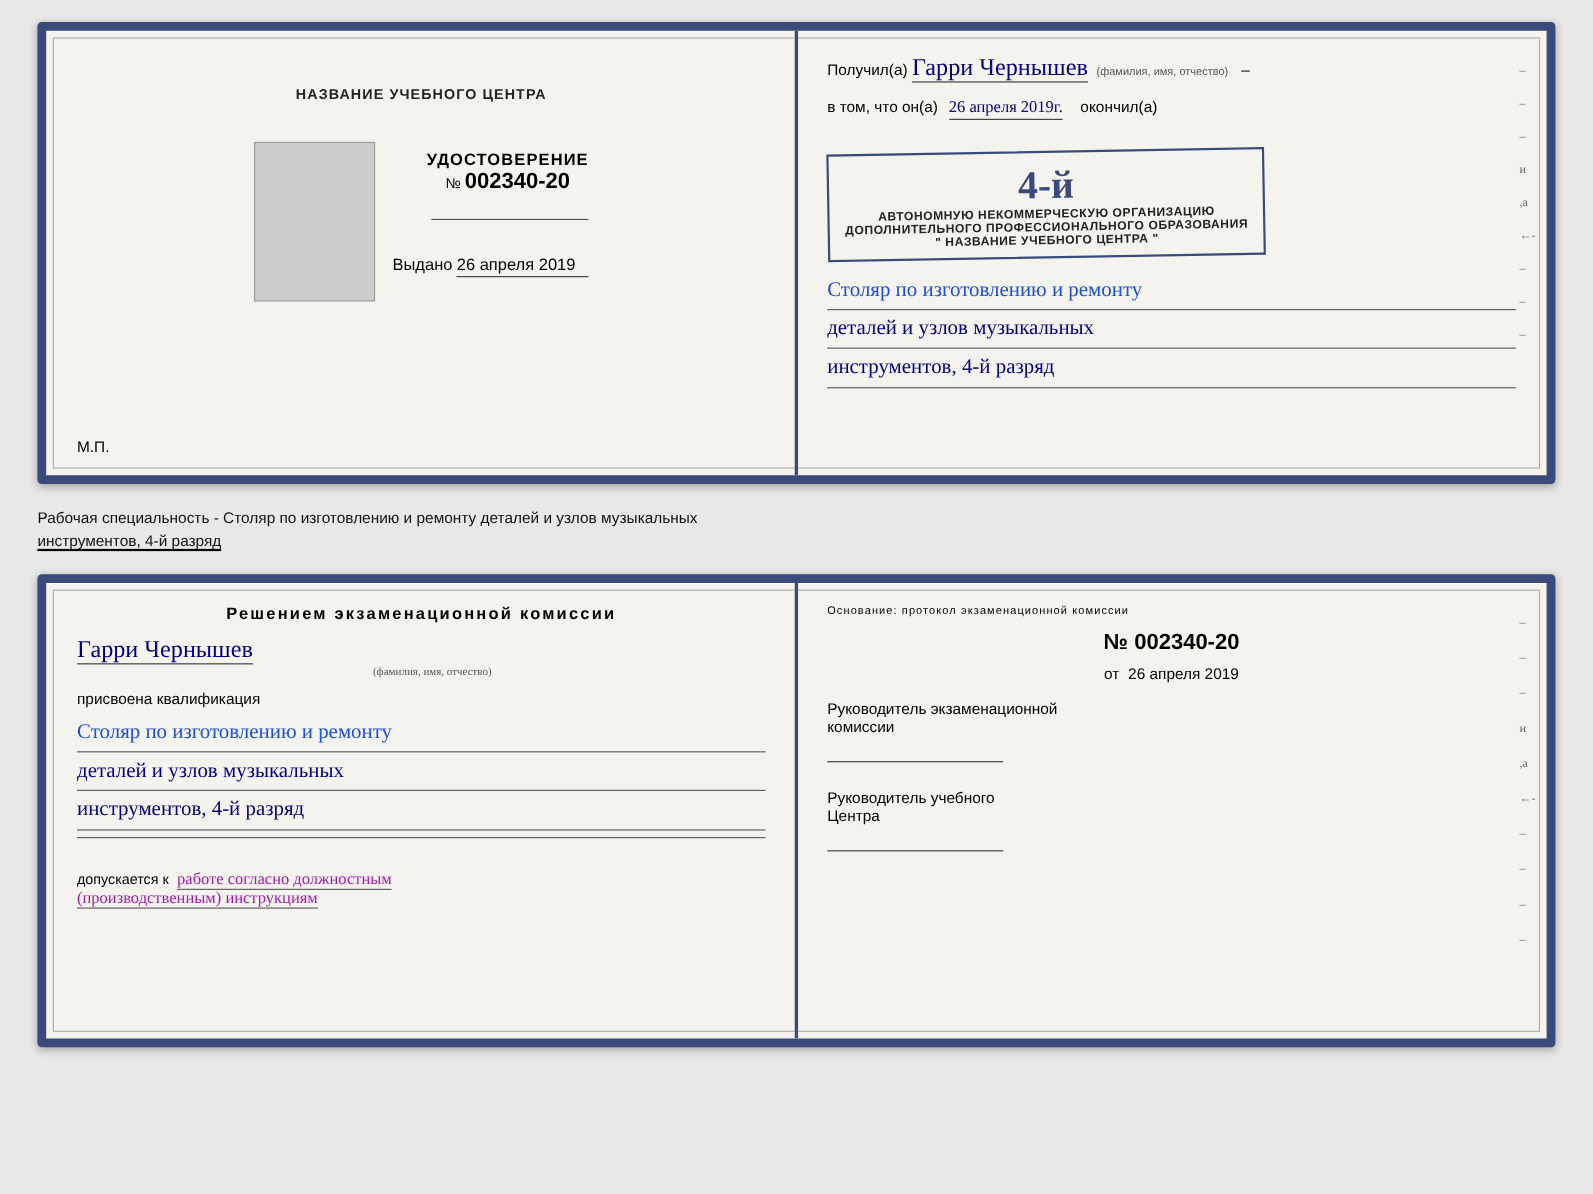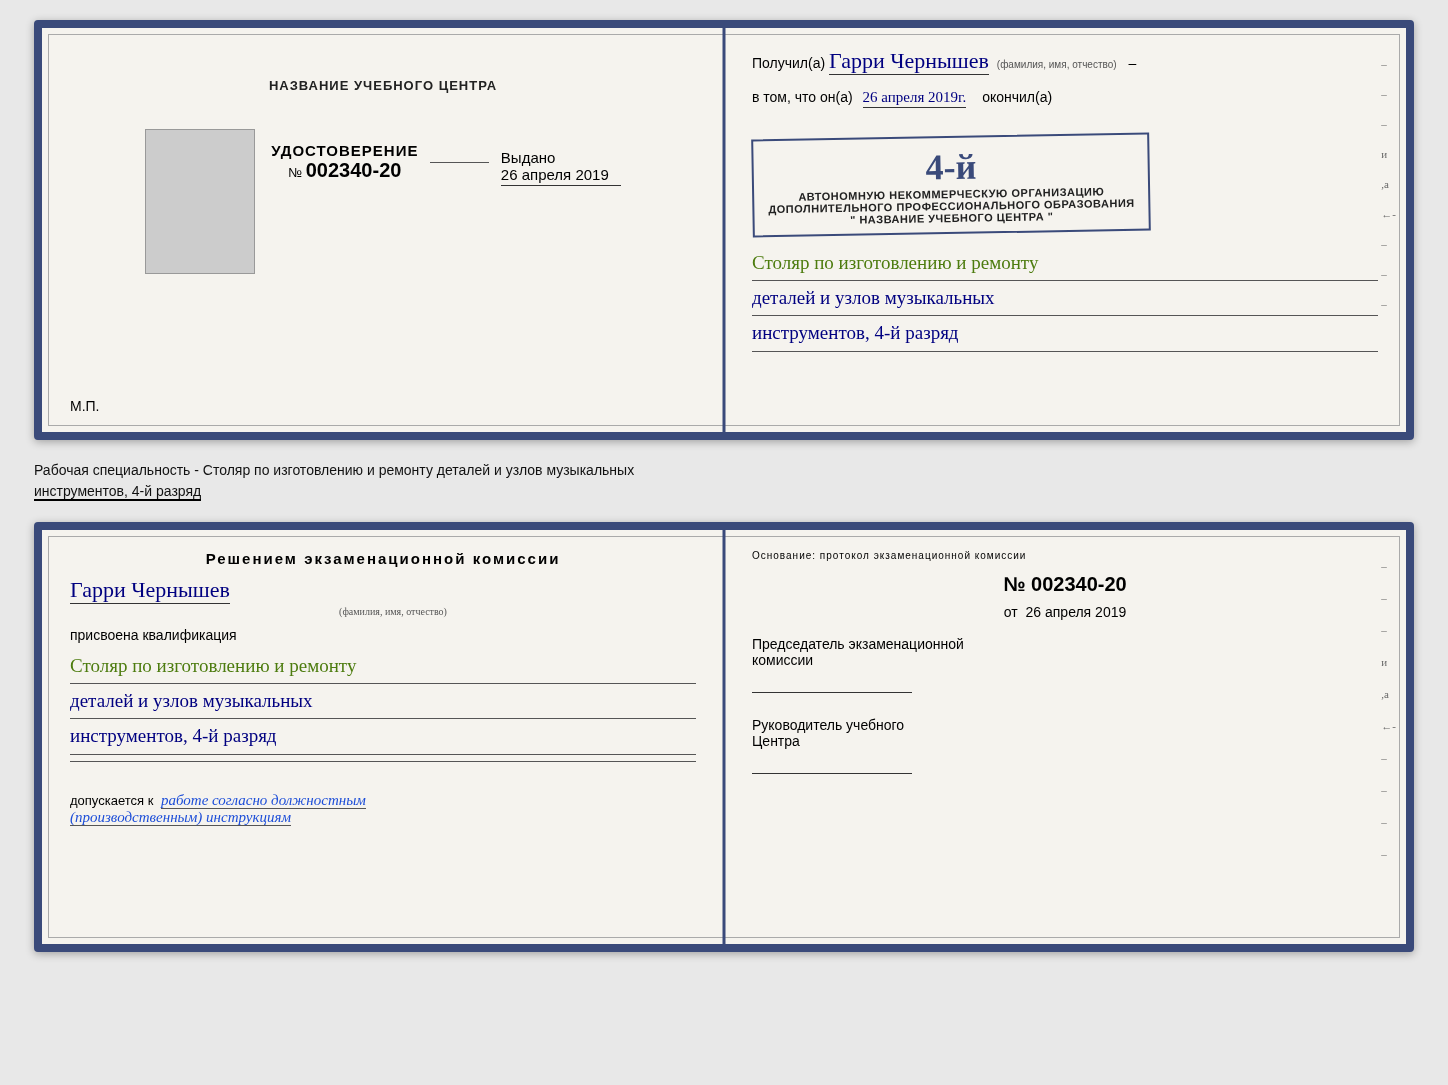--- a/index.html
+++ b/index.html
@@ -193,21 +193,21 @@
 
     .profession-label {
       font-size: 13px;
       font-family: Arial, sans-serif;
       margin-top: 12px;
     }
 
     .profession-handwritten {
       font-family: 'Segoe Script', 'Comic Sans MS', cursive;
       font-size: 19px;
-      color: #4d7c0f;
+      color: #1d4ed8;
       line-height: 1.8;
       border-bottom: 1px solid #555;
       display: block;
       margin-top: 4px;
     }
 
     .profession-line2, .profession-line3 {
       font-family: 'Segoe Script', 'Comic Sans MS', cursive;
       font-size: 19px;
       color: #000080;
@@ -303,36 +303,35 @@
     }
 
     .допуск-line {
       font-size: 13px;
       font-family: Arial, sans-serif;
       margin-top: 30px;
     }
 
     .italic-handwritten {
       font-family: 'Segoe Script', 'Comic Sans MS', cursive;
-      font-style: italic;
       font-size: 15px;
-      color: #1d4ed8;
+      color: #a21caf;
       border-bottom: 1px solid #555;
     }
   </style>
 </head>
 <body>
 
 <div class="document-section top-cert">
 
   <div class="doc-left">
     <div class="center-title">НАЗВАНИЕ УЧЕБНОГО ЦЕНТРА</div>
     <div style="display:flex; gap:16px; align-items:flex-start; margin-top:10px;">
       <div class="photo-placeholder"></div>
-      <div style="display:flex;flex-direction:row;align-items:center;gap:12px;flex:1;margin-top:10px;">
+      <div style="display:flex;flex-direction:column;align-items:flex-end;gap:12px;flex:1;margin-top:10px;">
         <div class="cert-number-block">
           <div class="cert-label">УДОСТОВЕРЕНИЕ</div>
           <div style="font-size:13px;font-family:Arial,sans-serif;">
             <span>№</span>
             <span class="cert-number">002340-20</span>
           </div>
         </div>
         <div style="width:80%;border-bottom:1px solid #555;margin-top:10px;"></div>
         <div class="issued-line">
           <span>Выдано</span>
@@ -424,21 +423,21 @@
       <span>002340-20</span>
     </div>
 
     <div class="date-from" style="text-align:center;">
       <span>от</span>
       <span style="margin-left:4px;">26 апреля 2019</span>
     </div>
 
     <div class="chairman-block">
       <div class="chairman-label">
-        <span>Председатель экзаменационной</span><br>
+        <span>Руководитель экзаменационной</span><br>
         <span>комиссии</span>
       </div>
       <div class="signature-line"></div>
     </div>
 
     <div class="director-label" style="margin-top:24px;">
       <span>Руководитель учебного</span><br>
       <span>Центра</span>
       <div class="signature-line" style="margin-top:24px;"></div>
     </div>

